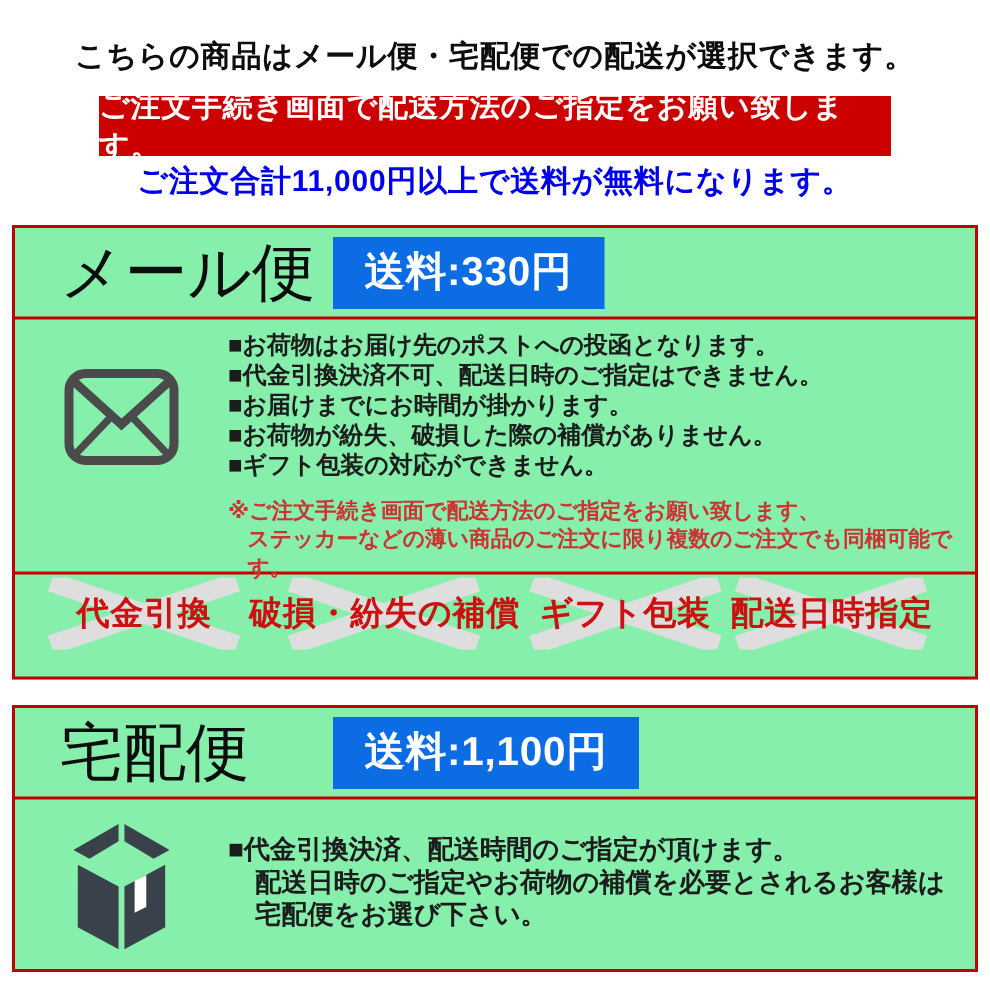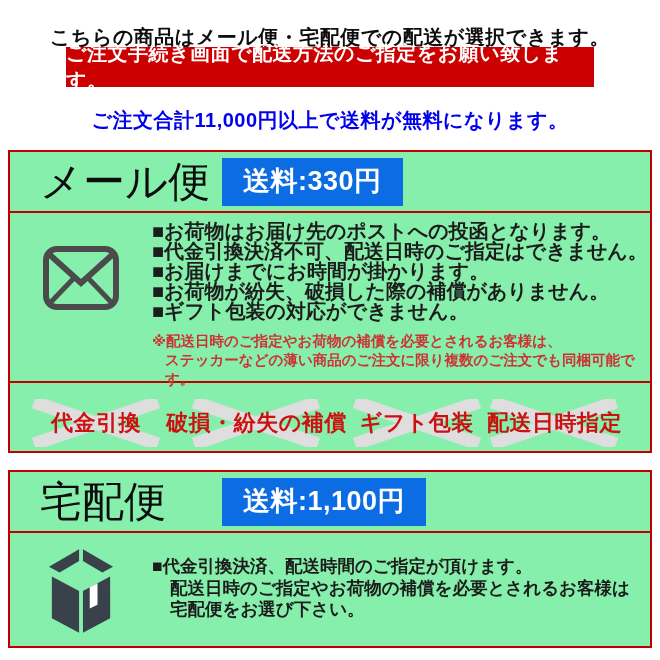--- a/index.html
+++ b/index.html
@@ -5,21 +5,21 @@
   html,body{margin:0;padding:0;background:#ffffff;}
   .page{
     position:relative;width:660px;height:660px;background:#ffffff;overflow:hidden;
     font-family:"Liberation Sans","DejaVu Sans",sans-serif;color:#111;
   }
   .intro{
     position:absolute;top:24px;left:0;width:660px;text-align:center;
     font-size:20px;font-weight:700;color:#0d0d0d;letter-spacing:0.5px;
   }
   .banner{
-    position:absolute;top:47px;left:66px;width:528px;height:40px;
+    position:absolute;top:64px;left:66px;width:528px;height:40px;
     background:#cc0000;color:#ffffff;font-size:20px;font-weight:700;
     display:flex;align-items:center;justify-content:center;letter-spacing:0.5px;
   }
   .free-line{
     position:absolute;top:107px;left:0;width:660px;text-align:center;
     font-size:20px;font-weight:700;color:#0000ee;letter-spacing:0.5px;
   }
   .svc-box{
     position:absolute;left:8px;width:640px;border:2px solid #c00000;background:#86efac;
   }
@@ -36,27 +36,27 @@
     background:#0b6ce4;color:#ffffff;font-size:27px;font-weight:700;
     padding:5px 21px 7px 21px;letter-spacing:0.5px;white-space:nowrap;
   }
   .mail-content{
     height:168px;border-bottom:2px solid #c00000;display:flex;
   }
   .icon-col{width:142px;display:flex;justify-content:center;}
   .mail-content .icon-col{align-items:flex-start;padding-top:32px;}
   .notes-col{flex:1;padding-top:8px;}
   .notes-list{
-    list-style:none;margin:0;padding:0;font-size:20px;font-weight:700;
+    list-style:none;margin:0;padding:0;font-size:16px;font-weight:700;
     line-height:20px;color:#1c1c1c;white-space:nowrap;
   }
   .caution{margin-top:11px;font-size:14.5px;font-weight:700;color:#cc3333;line-height:19px;}
   .caution .l2{padding-left:13px;}
   .cross-row{
-    height:66px;display:flex;align-items:flex-end;justify-content:space-between;
+    height:66px;display:flex;align-items:flex-start;justify-content:space-between;
     padding:0 24px 0 22px;
   }
   .cross-item{
     position:relative;height:52px;display:flex;align-items:center;justify-content:center;
     padding:0 4px;min-width:120px;
   }
   .cross-svg{
     position:absolute;left:50%;top:50%;transform:translate(-50%,-50%);
     width:132px;height:48px;
   }
@@ -103,21 +103,21 @@
       </div>
       <div class="notes-col">
         <ul class="notes-list">
           <li>■お荷物はお届け先のポストへの投函となります。</li>
           <li>■代金引換決済不可、配送日時のご指定はできません。</li>
           <li>■お届けまでにお時間が掛かります。</li>
           <li>■お荷物が紛失、破損した際の補償がありません。</li>
           <li>■ギフト包装の対応ができません。</li>
         </ul>
         <div class="caution">
-          <div class="l1">※配送日時のご指定やお荷物の補償を必要とされるお客様は、</div>
+          <div class="l1">※ご注文手続き画面で配送方法のご指定をお願い致します、</div>
           <div class="l2">ステッカーなどの薄い商品のご注文に限り複数のご注文でも同梱可能です。</div>
         </div>
       </div>
     </div>
     <div class="cross-row">
       <div class="cross-item">
         <svg class="cross-svg" viewBox="0 0 132 48" preserveAspectRatio="none">
           <line x1="4" y1="3" x2="128" y2="45" stroke="#dedede" stroke-width="13"></line>
           <line x1="128" y1="3" x2="4" y2="45" stroke="#dedede" stroke-width="13"></line>
         </svg>

